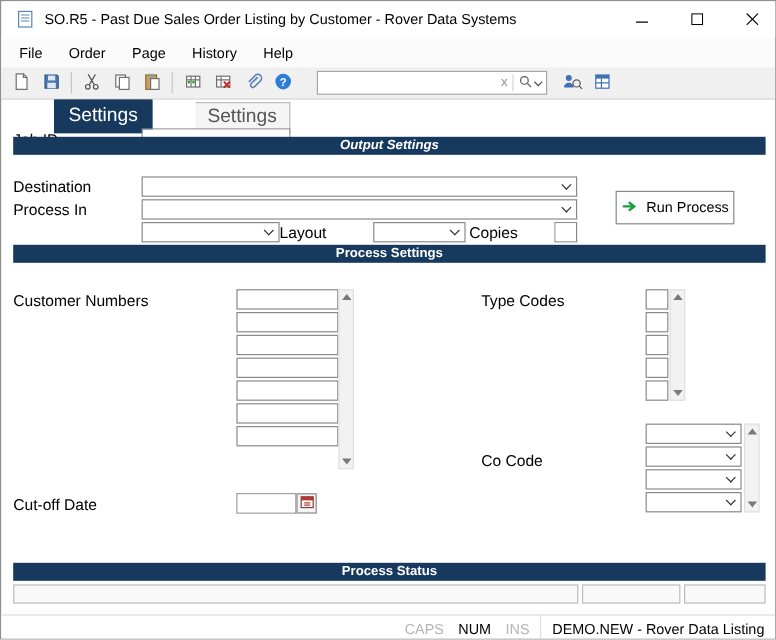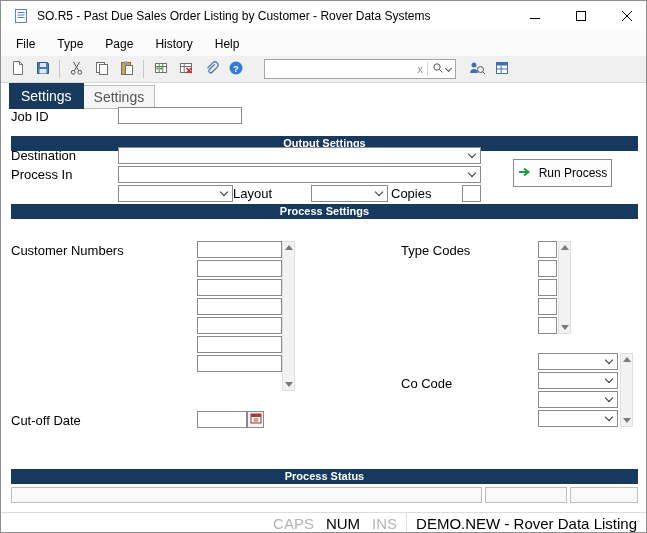--- a/index.html
+++ b/index.html
@@ -31,21 +31,21 @@
   .searchbox input { flex:1; min-width:0; border:none; outline:none; height:16px;
                      font:inherit; padding:0 4px; }
   .sb-x { color:#909090; font-size:11px; padding:0 4px; }
   .sb-div { width:1px; height:14px; background:#d5d5d5; }
   .sb-mag { padding:0 4px; display:flex; align-items:center; gap:2px; }
   .mini-chev { width:5px; height:5px; border-right:1.2px solid #555; border-bottom:1.2px solid #555;
                transform:rotate(45deg); margin-bottom:2px; }
 
   
   .tabs { position:absolute; top:82px; left:8px; display:flex; align-items:flex-end; }
-  .tab { font-size:14px; cursor:default; }
+  .tab { font-size:16px; cursor:default;margin-left:36px; }
   .tab.active { background:#17395d; color:#fff; border:1px solid #17395d; padding:4px 11px; }
   .tab.inactive { background:#f5f5f5; color:#555; border:1px solid #bcbcbc; border-left:none; padding:3px 10px; }
 
   
   .section-hdr { position:absolute; left:10px; width:627px; height:15px; background:#17395d;
                  color:#fff; font-size:11px; font-weight:bold; text-align:center; line-height:15px; }
   .lbl { position:absolute; font-size:13px; line-height:15px; white-space:nowrap; }
   .field { position:absolute; background:#fff; border:1px solid #8a8a8a; height:17px; }
   .field input { width:100%; height:100%; border:none; outline:none; font:inherit; padding:0 3px; }
   .combo { position:absolute; background:#fff; border:1px solid #8a8a8a; height:17px;
@@ -67,21 +67,21 @@
             gap:7px; font-size:12px; cursor:default; }
 
   .calbtn { position:absolute; width:17px; height:17px; background:#f4f4f4; border:1px solid #8a8a8a;
             display:flex; align-items:center; justify-content:center; }
 
   .statusbox { position:absolute; top:486px; height:16px; background:#f9f9f9; border:1px solid #bdbdbd; }
 
   
   .statusbar { position:absolute; left:0; top:511px; width:100%; height:22px; background:#fff;
                border-top:1px solid #dcdcdc; display:flex; align-items:center; justify-content:flex-end;
-               font-size:15px; }
+               font-size:12px; }
   .sb-seg { display:flex; align-items:center; height:100%; padding:0 9px; gap:12px; }
   .sb-seg + .sb-seg { border-left:1px solid #e0e0e0; }
   .dim { color:#b4b4b4; }
 </style>
 </head>
 <body>
 
 <div class="window">
 
   <div class="titlebar">
@@ -108,21 +108,21 @@
       <div class="win-btn">
         <svg width="10" height="10">
             <path d="M0 0L10 10M10 0L0 10" stroke="#000"></path>
           </svg>
       </div>
     </div>
   </div>
 
   <div class="menubar">
     <span class="menu-item">File</span>
-    <span class="menu-item">Type</span>
+    <span class="menu-item">Order</span>
     <span class="menu-item">Page</span>
     <span class="menu-item">History</span>
     <span class="menu-item">Help</span>
   </div>
 
   <div class="toolbar">
     <div class="tbtn">
       <span>
         <svg width="16" height="16">
             <path d="M3.5 1.5h6l3 3v10h-9z" fill="#fff" stroke="#707070"></path>
@@ -245,21 +245,21 @@
   <div class="tabs">
     <div class="tab active">Settings</div>
     <div class="tab inactive">Settings</div>
   </div>
 
   <div class="lbl" style="left:10px;top:108px;width:103px;">Job ID</div>
   <div class="field" style="left:117px;top:106px;width:124px;">
     <input type="text" value="" style="">
   </div>
 
-  <div class="section-hdr" style="top:135px;">Output Settings</div>
+  <div class="section-hdr" style="top:113px;font-style:italic;">Output Settings</div>
 
   <div class="lbl" style="left:10px;top:147px;width:102px;">Destination</div>
   <div class="combo" style="left:117px;top:146px;width:363px;">
       <span class="chev"></span>
     </div>
 
   <div class="lbl" style="left:10px;top:166px;width:102px;">Process In</div>
   <div class="combo" style="left:117px;top:165px;width:363px;">
       <span class="chev"></span>
     </div>

